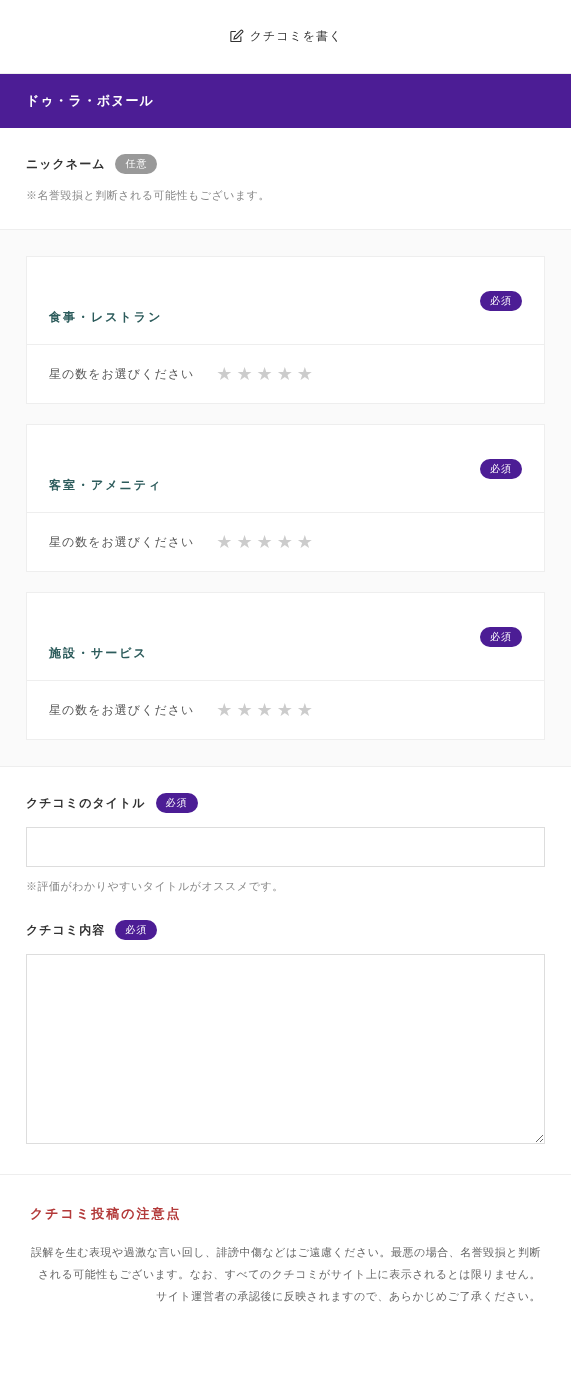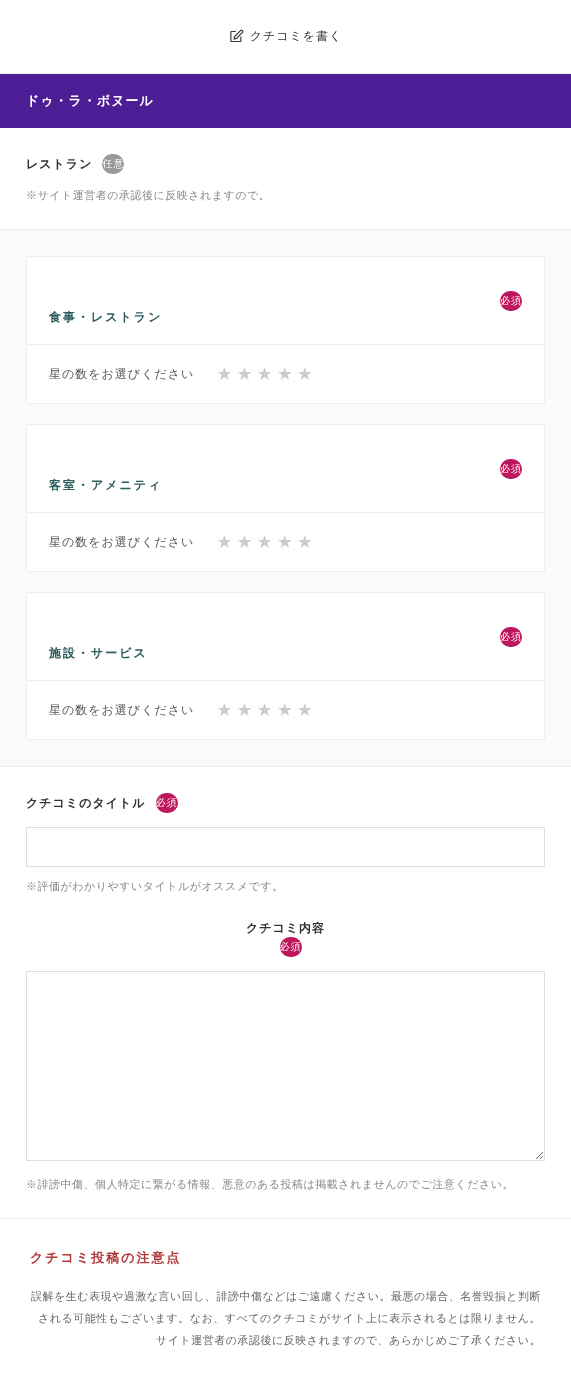--- a/index.html
+++ b/index.html
@@ -39,26 +39,26 @@
   font-size: 12px;
   font-weight: bold;
   color: #333;
   letter-spacing: 1px;
 }
 .badge {
   display: inline-block;
   font-size: 10px;
   color: #fff;
   border-radius: 999px;
-  padding: 3px 0;
+  padding: 3px 10px;
   margin-left: 10px;
   letter-spacing: 1px;
 }
 .badge-optional { background: #999; }
-.badge-required { background: #be185d; }
+.badge-required { background: #4c1d95; }
 .text-input {
   width: 100%;
   border: 1px solid #ddd;
   padding: 14px 16px;
   font-size: 12px;
   color: #333;
   letter-spacing: 1px;
 }
 .text-input::placeholder { color: #bbb; }
 .hint {
@@ -147,43 +147,43 @@
   letter-spacing: 2px;
   margin-bottom: 18px;
 }
 .notice-text {
   font-size: 11px;
   color: #666;
   line-height: 2;
   letter-spacing: 0.5px;
   text-align: right;
 }
-.mt { margin-top: 26px; flex-direction: column; }
+.mt { margin-top: 26px; }
 </style>
 </head>
 <body>
 
 <div class="header">
   <svg viewBox="0 0 24 24" fill="none" stroke="#333" stroke-width="1.8">
     <path d="M11 4H4a1 1 0 0 0-1 1v14a1 1 0 0 0 1 1h14a1 1 0 0 0 1-1v-7"></path>
     <path d="M18.5 2.5a2.1 2.1 0 0 1 3 3L12 15l-4 1 1-4 9.5-9.5z"></path>
   </svg>
   <span class="header-text">クチコミを書く</span>
 </div>
 
 <div class="property-bar">
   <span>ドゥ・ラ・ボヌール</span>
 </div>
 
 <div class="section">
   <div class="field-label-row">
-    <span class="field-label">レストラン</span>
+    <span class="field-label">ニックネーム</span>
     <span class="badge badge-optional">任意</span>
   </div>
-  <div class="hint">※サイト運営者の承認後に反映されますので。</div>
+  <div class="hint">※名誉毀損と判断される可能性もございます。</div>
 </div>
 
 <div class="section section-gray">
 
   <div class="rating-block">
     <div class="rating-head">
       <span class="rating-title">食事・レストラン</span>
       <span class="badge badge-required">必須</span>
     </div>
     <div class="rating-body">
@@ -241,21 +241,20 @@
     <span class="badge badge-required">必須</span>
   </div>
   <input type="text" class="title-input" style="">
   <div class="hint">※評価がわかりやすいタイトルがオススメです。</div>
 
   <div class="field-label-row mt">
     <span class="field-label">クチコミ内容</span>
     <span class="badge badge-required">必須</span>
   </div>
   <textarea class="textarea" style=""></textarea>
-  <div class="hint">※誹謗中傷、個人特定に繋がる情報、悪意のある投稿は掲載されませんのでご注意ください。</div>
 
 
 </div>
 
 <div class="notice-section">
   <div class="notice-title">クチコミ投稿の注意点</div>
   <div class="notice-text">誤解を生む表現や過激な言い回し、誹謗中傷などはご遠慮ください。最悪の場合、名誉毀損と判断される可能性もございます。なお、すべてのクチコミがサイト上に表示されるとは限りません。サイト運営者の承認後に反映されますので、あらかじめご了承ください。</div>
 </div>
 
 </body></html>

